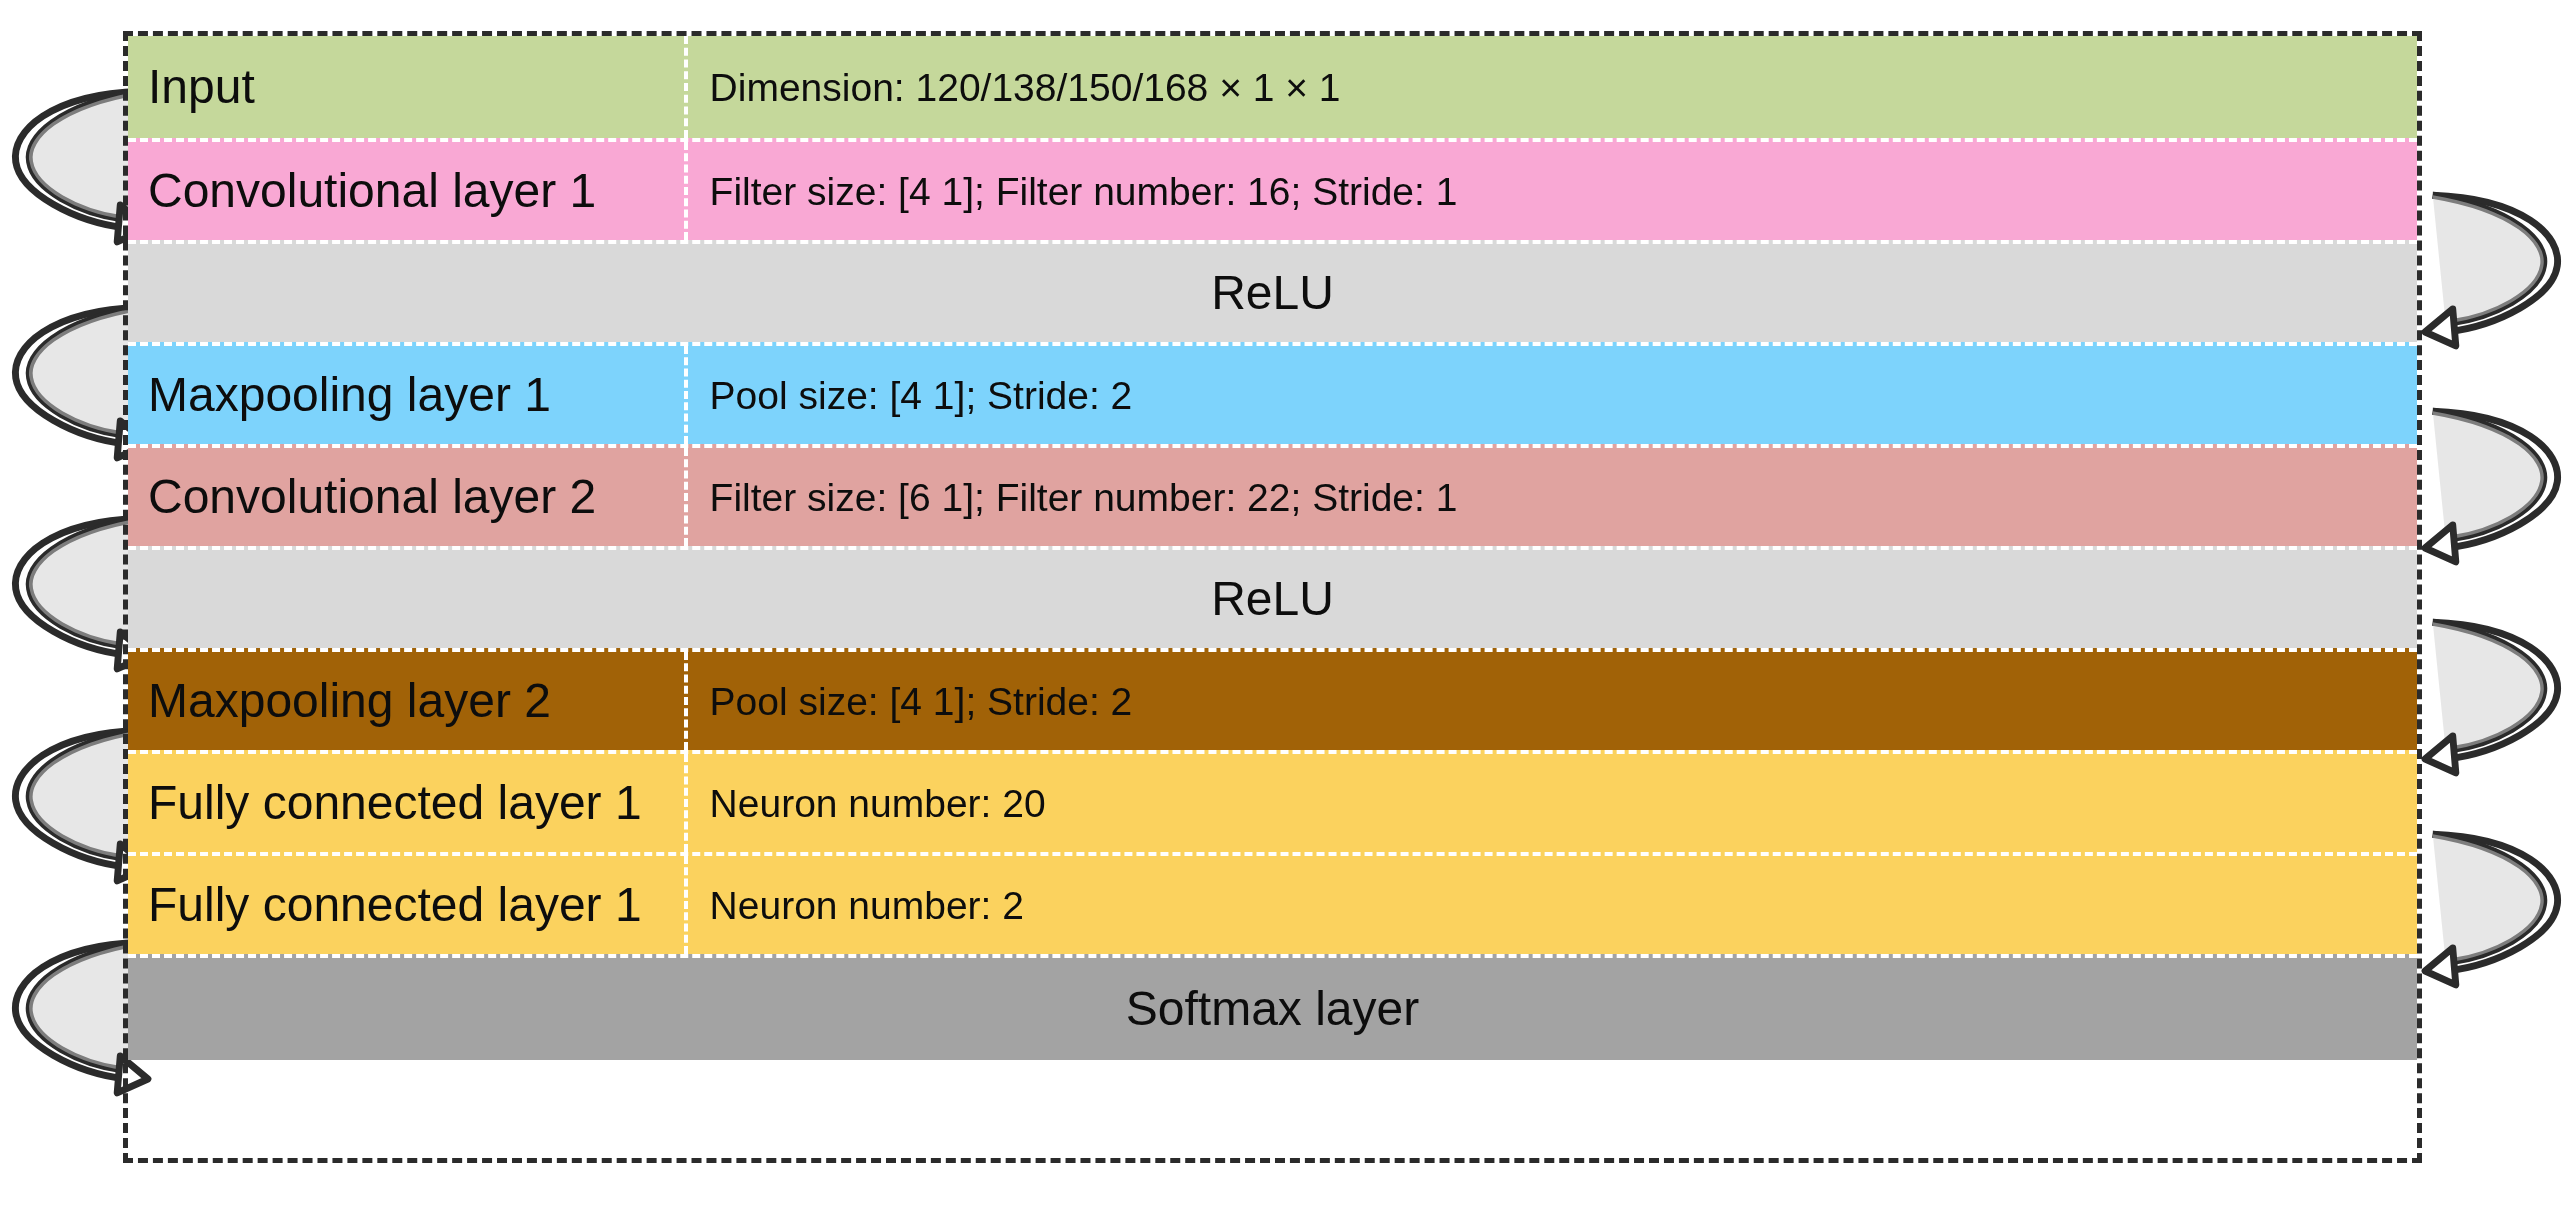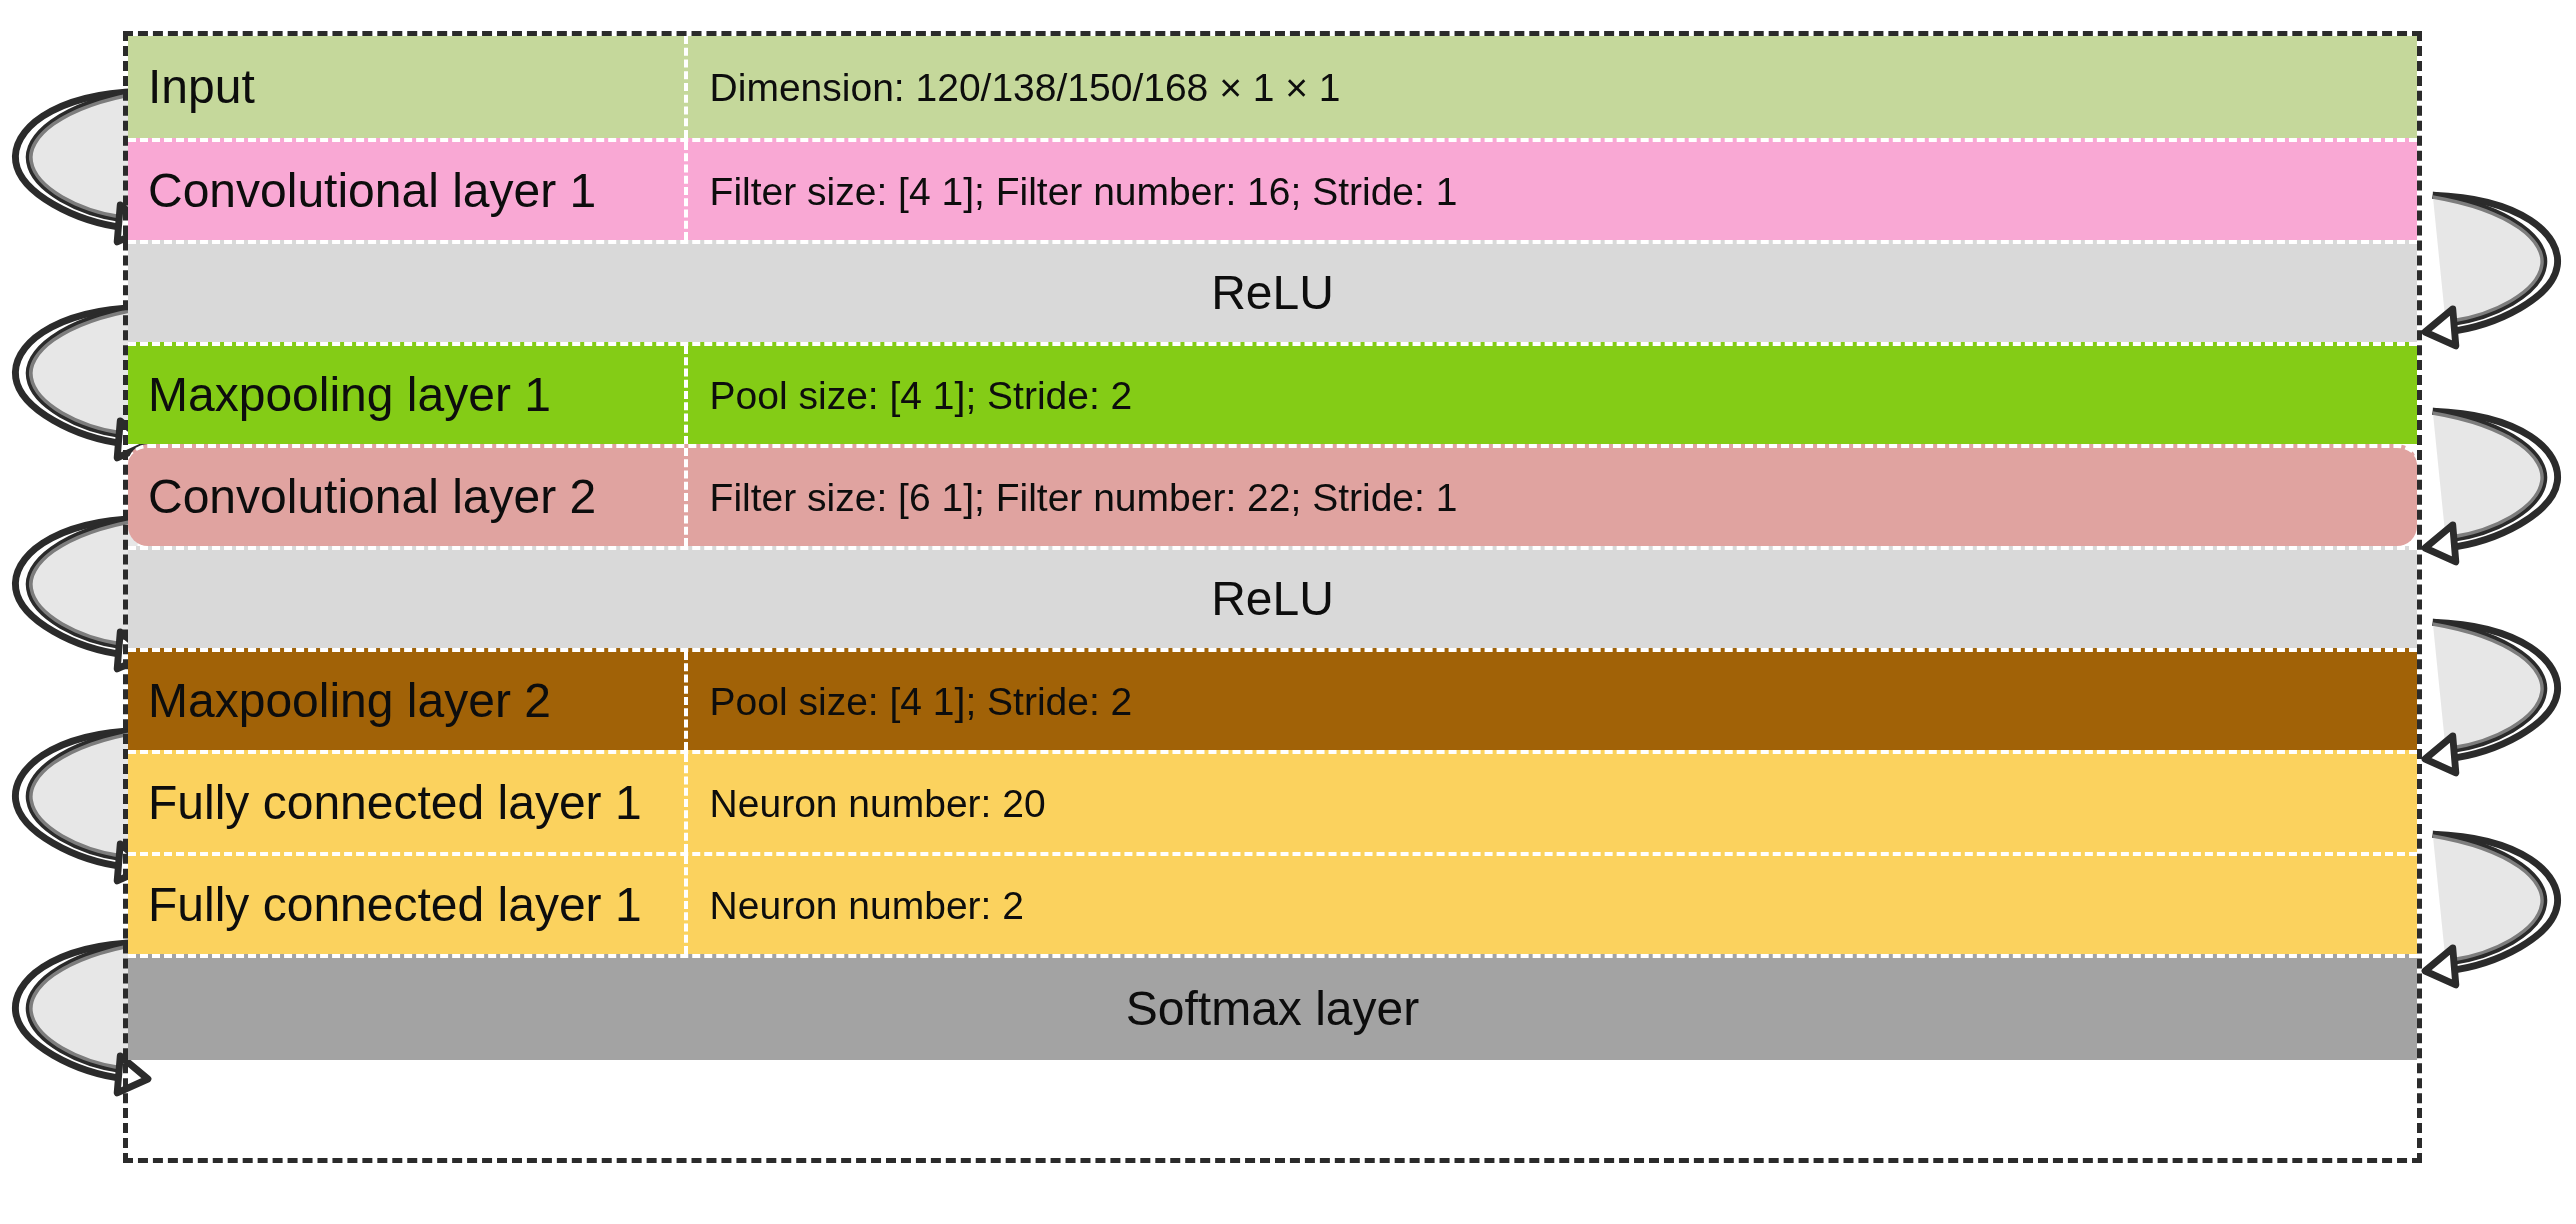--- a/index.html
+++ b/index.html
@@ -171,26 +171,26 @@
 
     <div class="row h-std" style="background:#f9a8d4;">
       <div class="cell-left">Convolutional layer 1</div>
       <div class="cell-right">Filter size: [4 1]; Filter number: 16; Stride: 1</div>
     </div>
 
     <div class="row h-std" style="background:#d9d9d9;">
       <div class="cell-full">ReLU</div>
     </div>
 
-    <div class="row h-std" style="background:#84cc16;">
+    <div class="row h-std" style="background:#7dd3fc;">
       <div class="cell-left">Maxpooling layer 1</div>
       <div class="cell-right">Pool size: [4 1]; Stride: 2</div>
     </div>
 
-    <div class="row h-std" style="background:#e0a3a0;border-radius:20px;">
+    <div class="row h-std" style="background:#e0a3a0;">
       <div class="cell-left">Convolutional layer 2</div>
       <div class="cell-right">Filter size: [6 1]; Filter number: 22; Stride: 1</div>
     </div>
 
     <div class="row h-std" style="background:#d9d9d9;">
       <div class="cell-full">ReLU</div>
     </div>
 
     <div class="row h-std" style="background:#a16207;">
       <div class="cell-left">Maxpooling layer 2</div>

